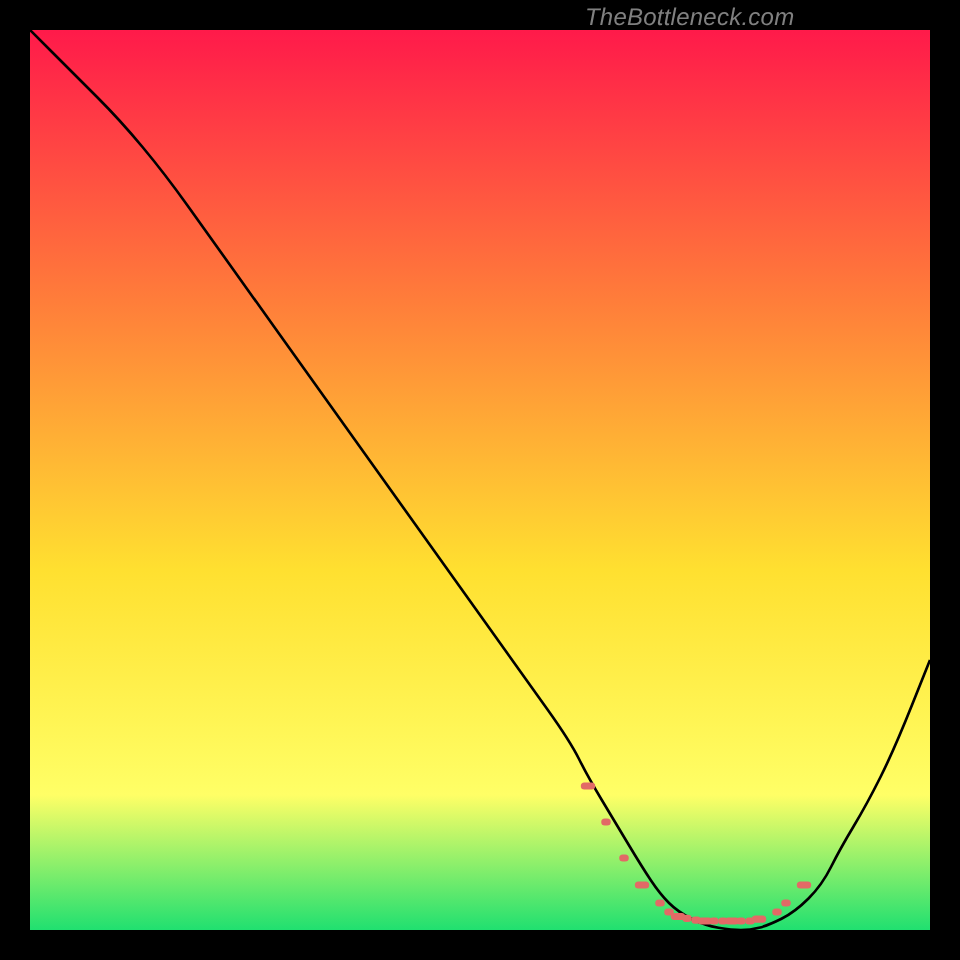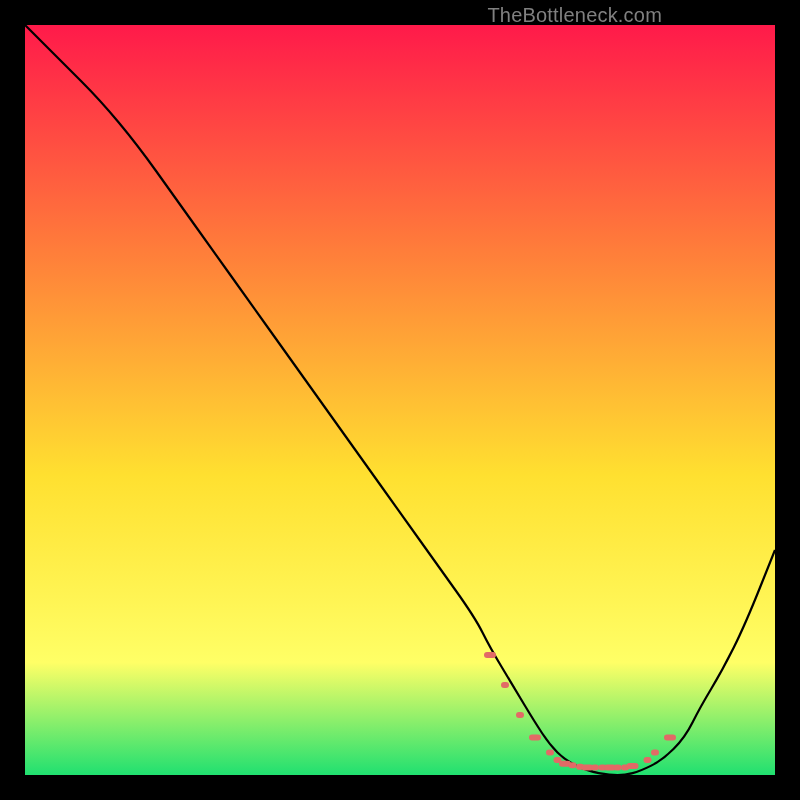--- a/index.html
+++ b/index.html
@@ -7,20 +7,21 @@
     padding: 0;
     width: 800px;
     height: 800px;
     background: #000000;
     overflow: hidden;
   }
   .chart-container {
     position: relative;
     width: 668px;
     height: 800px;
+    font-style: italic;
   }
   .plot-area {
     position: absolute;
     left: 25px;
     top: 25px;
     width: 750px;
     height: 750px;
   }
   .watermark {
     position: absolute;

